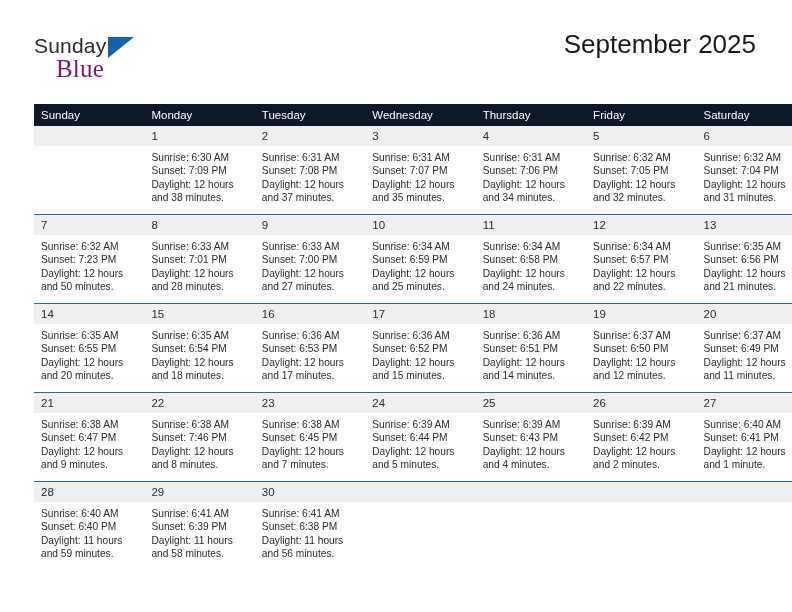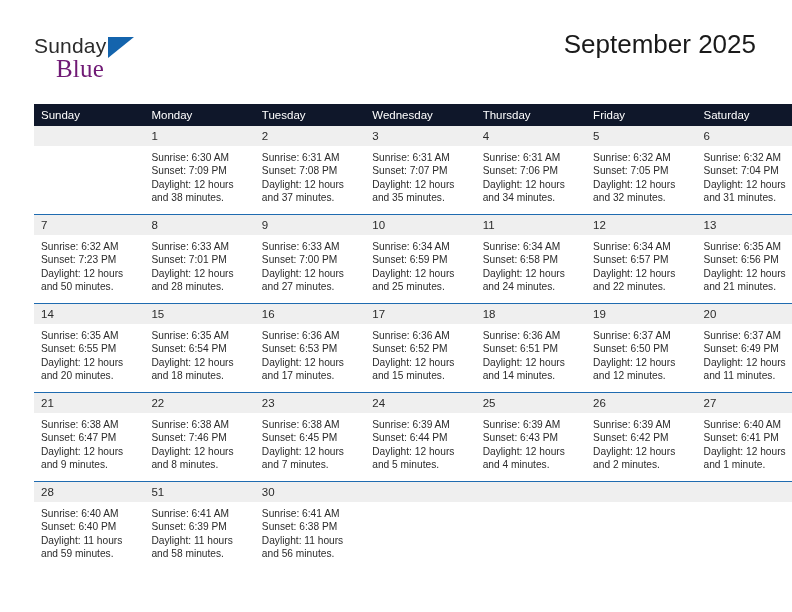--- a/index.html
+++ b/index.html
@@ -498,21 +498,21 @@
                 <div class="lines">
                   <div>Sunrise: 6:40 AM</div>
                   <div>Sunset: 6:40 PM</div>
                   <div>Daylight: 11 hours</div>
                   <div>and 59 minutes.</div>
                 </div>
               </div>
             </td>
             <td>
               <div class="cell">
-                <div class="daynum">51</div>
+                <div class="daynum">29</div>
                 <div class="lines">
                   <div>Sunrise: 6:41 AM</div>
                   <div>Sunset: 6:39 PM</div>
                   <div>Daylight: 11 hours</div>
                   <div>and 58 minutes.</div>
                 </div>
               </div>
             </td>
             <td>
               <div class="cell">

